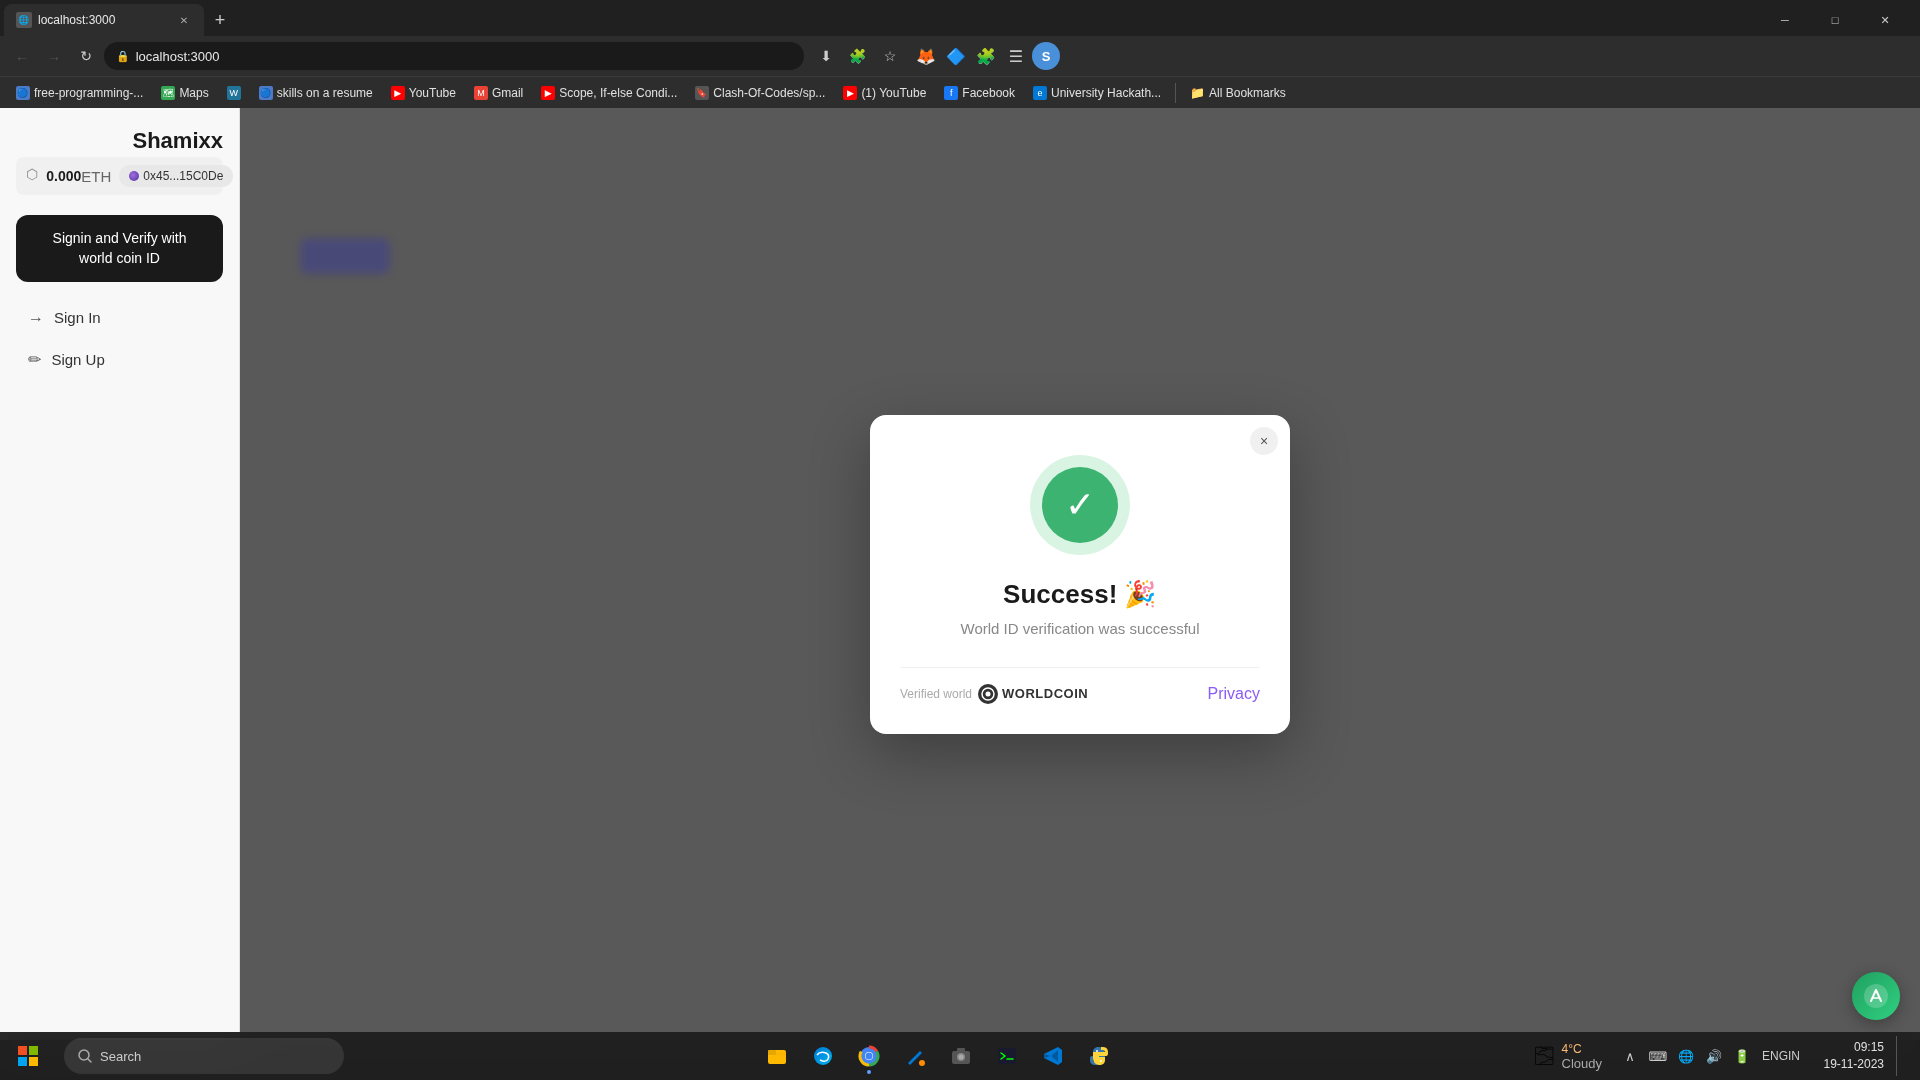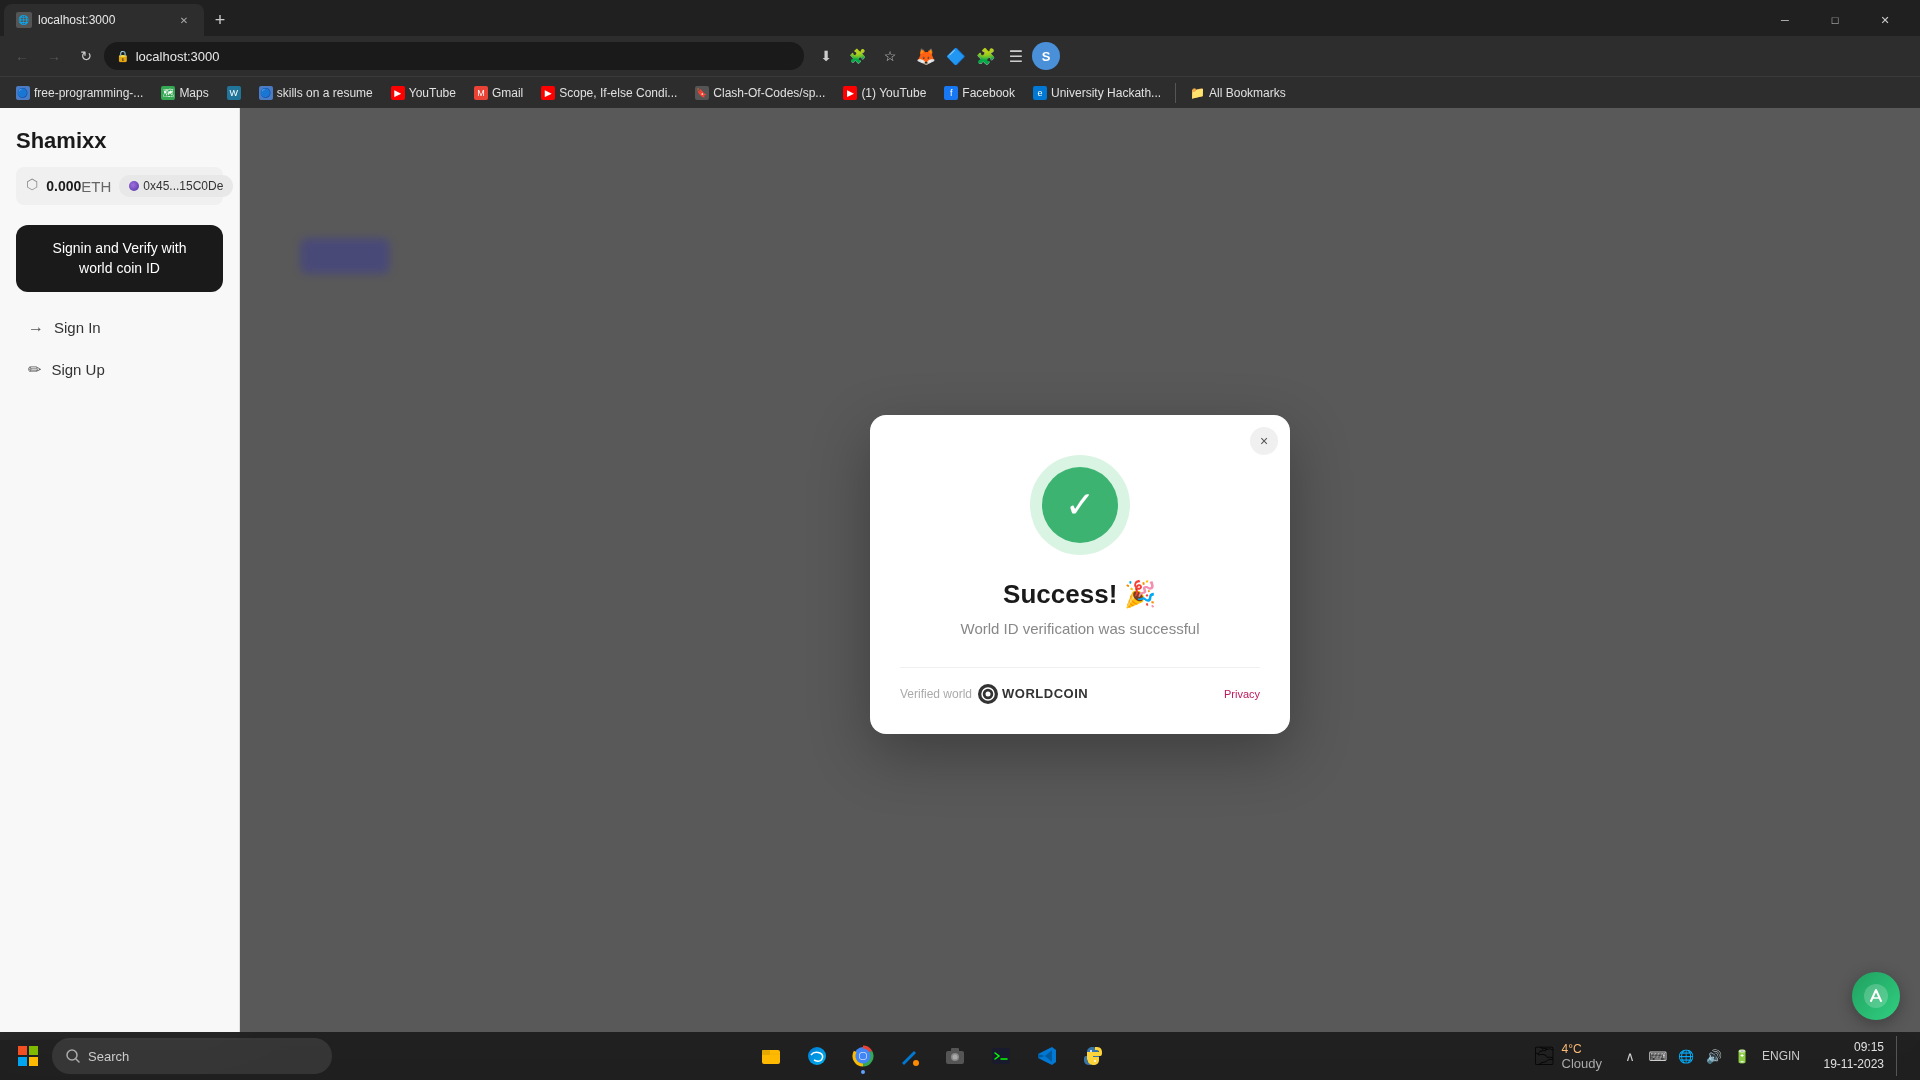--- a/index.html
+++ b/index.html
@@ -186,21 +186,22 @@
       background: #f8f8f8;
       display: flex;
       flex-direction: column;
       padding: 20px 16px;
       border-right: 1px solid #e0e0e0;
     }
     .app-title {
       font-size: 22px;
       font-weight: 700;
       color: #1a1a1a;
-      margin-bottom: 13px;
+      margin-bottom: 3px;
+      text-align: right;
     }
     .wallet-info {
       display: flex;
       align-items: center;
       gap: 8px;
       background: #f0f0f0;
       border-radius: 8px;
       padding: 8px 10px;
       margin-bottom: 20px;
     }
@@ -375,37 +376,37 @@
       font-weight: 700;
       color: #333;
     }
     .worldcoin-logo-icon {
       width: 20px; height: 20px;
       border-radius: 50%;
       background: #333;
       display: flex; align-items: center; justify-content: center;
     }
     .privacy-link {
-      font-size: 11px;
-      color: #be185d;
+      font-size: 16px;
+      color: #8b5cf6;
       cursor: pointer;
       text-decoration: none;
     }
 
     
     .taskbar {
       position: fixed;
       bottom: 0; left: 0; right: 0;
       height: 48px;
       background: rgba(32,32,32,0.95);
       backdrop-filter: blur(20px);
       display: flex;
       align-items: center;
       padding: 0 8px;
-      gap: 4px;
+      gap: 16px;
       z-index: 9999;
     }
     .taskbar-start {
       width: 40px; height: 40px;
       display: flex; align-items: center; justify-content: center;
       border-radius: 4px;
       cursor: pointer;
       font-size: 20px;
       color: #e8e8e8;
     }

